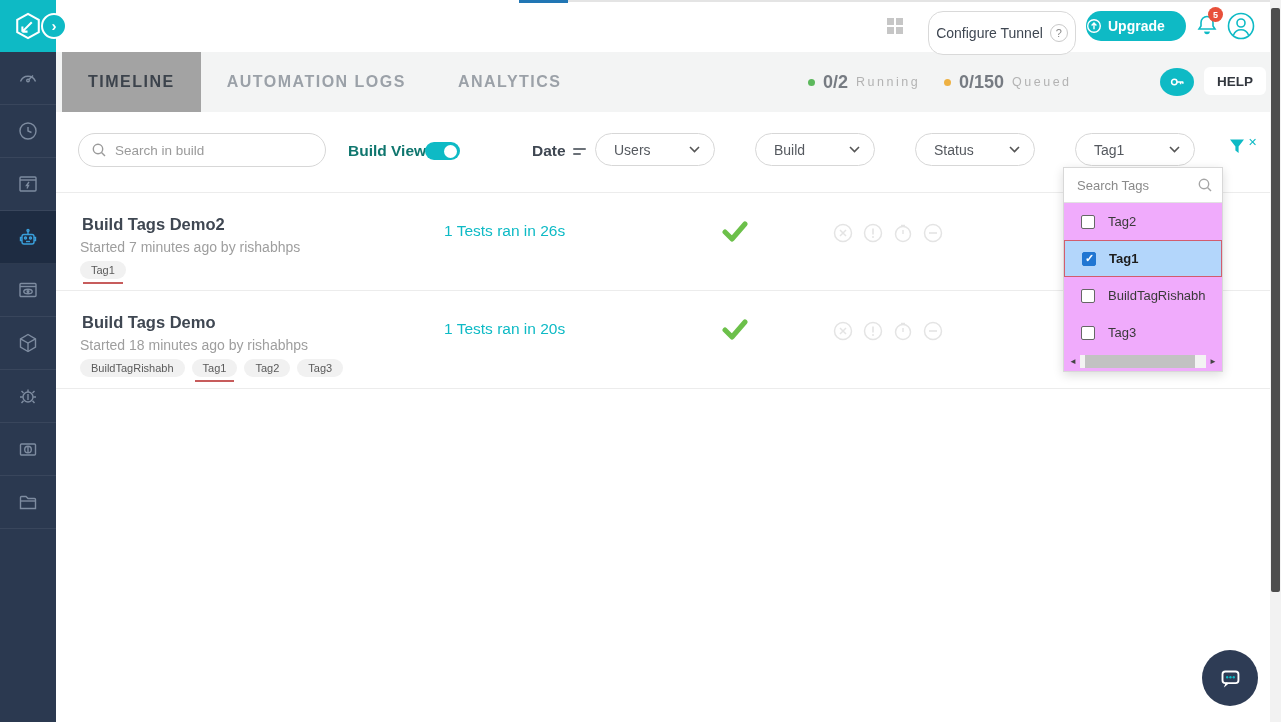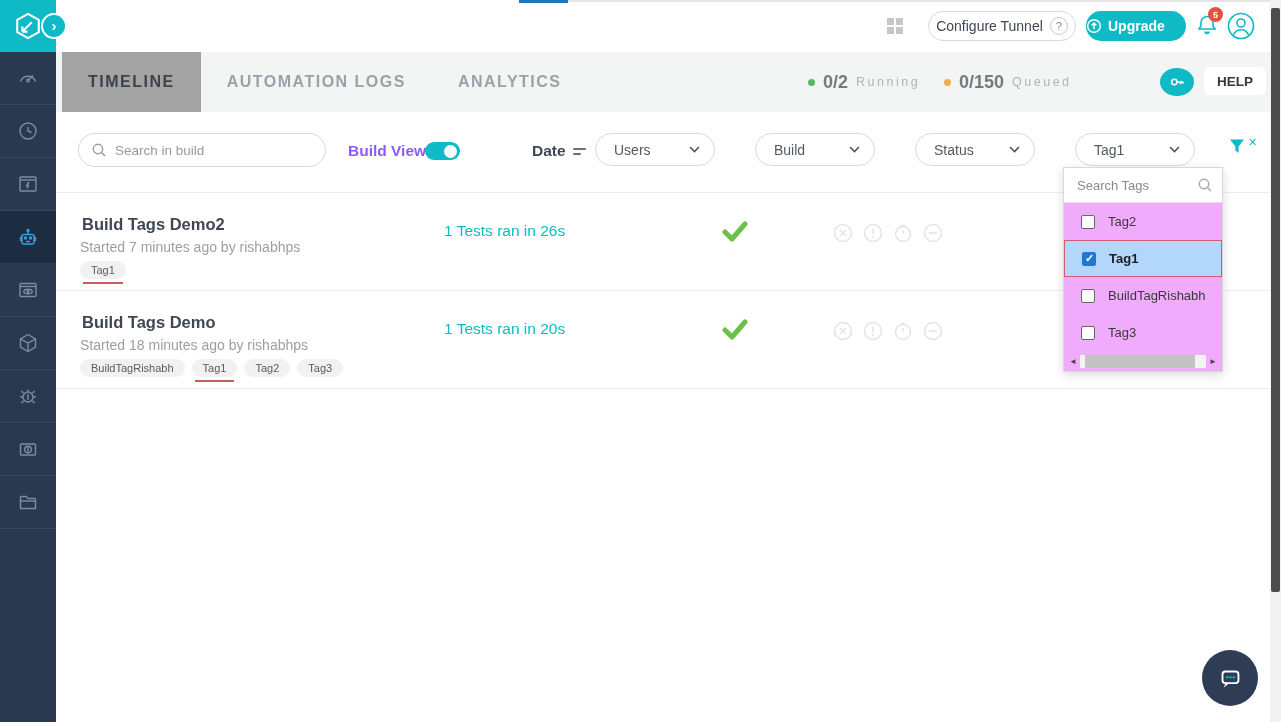--- a/index.html
+++ b/index.html
@@ -19,21 +19,21 @@
   .logo-block { width:56px; height:52px; background:#0ebac5; display:flex; align-items:center; justify-content:center; }
   .nav-item { height:53px; display:flex; align-items:center; justify-content:center; border-bottom:1px solid rgba(255,255,255,0.07); cursor:pointer; }
   .nav-item svg { stroke:#7e8ca0; fill:none; stroke-width:1.4; }
   .nav-item.active { background:#1e2c42; }
   .nav-item.active svg { stroke:#3aa0dc; }
   .collapse-btn { position:absolute; left:41px; top:13px; width:26px; height:26px; border-radius:50%; background:#0ebac5; border:2px solid #fff; color:#fff; display:flex; align-items:center; justify-content:center; font-size:15px; font-weight:bold; z-index:40; cursor:pointer; line-height:1; padding-bottom:2px; }
 
   
   .header { position:absolute; left:56px; top:0; right:0; height:52px; background:#fff; z-index:20; }
   .grid-icon { position:absolute; left:830px; top:17px; cursor:pointer; }
-  .configure-pill { position:absolute; left:872px; top:11px; width:148px; height:30px; border:1px solid #d9d9d9; border-radius:15px; background:#fff; display:flex; align-items:center; justify-content:center; gap:7px; font-size:14px; color:#3f4752; cursor:pointer; }
+  .configure-pill { position:absolute; left:872px; top:11px; width:148px; height:44px; border:1px solid #d9d9d9; border-radius:15px; background:#fff; display:flex; align-items:center; justify-content:center; gap:7px; font-size:14px; color:#3f4752; cursor:pointer; }
   .q-circle { width:18px; height:18px; border:1px solid #c9c9c9; border-radius:50%; font-size:11px; color:#888; display:flex; align-items:center; justify-content:center; }
   .upgrade-btn { position:absolute; left:1030px; top:11px; width:100px; height:30px; border-radius:15px; background:#0ebac5; color:#fff; font-size:14px; font-weight:bold; display:flex; align-items:center; justify-content:flex-start; gap:6px; cursor:pointer; }
   .bell-wrap { position:absolute; left:1138px; top:12px; cursor:pointer; }
   .badge { position:absolute; left:14px; top:-5px; min-width:15px; height:15px; border-radius:8px; background:#e8503a; color:#fff; font-size:9px; font-weight:bold; display:flex; align-items:center; justify-content:center; padding:0 3px; }
   .avatar { position:absolute; left:1170px; top:11px; cursor:pointer; }
 
   
   .tabbar { position:absolute; left:56px; top:52px; right:0; height:60px; background:#f3f4f4; z-index:10; }
   .tabs { display:flex; height:60px; padding-left:6px; }
   .tab { height:60px; display:flex; align-items:center; padding:0 26px; font-size:16px; font-weight:bold; letter-spacing:1.5px; color:#9ba1a8; cursor:pointer; }
@@ -46,21 +46,21 @@
   .stat-val { font-size:18px; font-weight:bold; color:#767b82; }
   .stat-lbl { font-size:12.5px; color:#b3b3b3; letter-spacing:2.5px; }
   .key-btn { position:absolute; left:1104px; top:16px; width:34px; height:28px; border-radius:50%; background:#0ebac5; display:flex; align-items:center; justify-content:center; cursor:pointer; }
   .help-btn { position:absolute; left:1148px; top:15px; height:28px; padding:0 13px; background:#fff; border-radius:6px; display:flex; align-items:center; font-size:13.5px; font-weight:bold; color:#33383f; cursor:pointer; }
 
   
   .content { position:absolute; left:56px; top:112px; right:0; bottom:0; background:#fff; }
   .search-box { position:absolute; left:22px; top:21px; width:248px; height:34px; border:1px solid #d7d7d7; border-radius:17px; display:flex; align-items:center; padding:0 12px; gap:8px; background:#fff; }
   .search-box input { border:none; outline:none; flex:1; font-size:13.5px; color:#555; font-family:"Liberation Sans", sans-serif; }
   .search-box input::placeholder { color:#9a9a9a; }
-  .bv-label { position:absolute; left:292px; top:30px; font-size:15.5px; font-weight:600; color:#8b5cf6; }
+  .bv-label { position:absolute; left:292px; top:30px; font-size:15.5px; font-weight:600; color:#0f766e; }
   .toggle { position:absolute; left:369px; top:30px; width:35px; height:18px; border-radius:9px; background:#0ebac5; cursor:pointer; }
   .toggle .knob { position:absolute; right:3px; top:2.5px; width:13px; height:13px; border-radius:50%; background:#fff; }
   .date-wrap { position:absolute; left:476px; top:30px; display:flex; align-items:center; gap:7px; cursor:pointer; }
   .date-lbl { font-size:15.5px; font-weight:600; color:#3f4752; }
   .flines { display:inline-block; }
   .flines i { display:block; height:2px; background:#6b7178; border-radius:1px; }
   .flines i:first-child { width:13px; margin-bottom:3px; }
   .flines i:last-child { width:8px; }
   .pill { position:absolute; top:21px; width:120px; height:33px; border:1px solid #d7d7d7; border-radius:17px; background:#fff; display:flex; align-items:center; justify-content:space-between; padding:0 14px 0 18px; font-size:14px; color:#55595f; cursor:pointer; }
   .pill-users { left:539px; } .pill-build { left:699px; } .pill-status { left:859px; } .pill-tag { left:1019px; }

